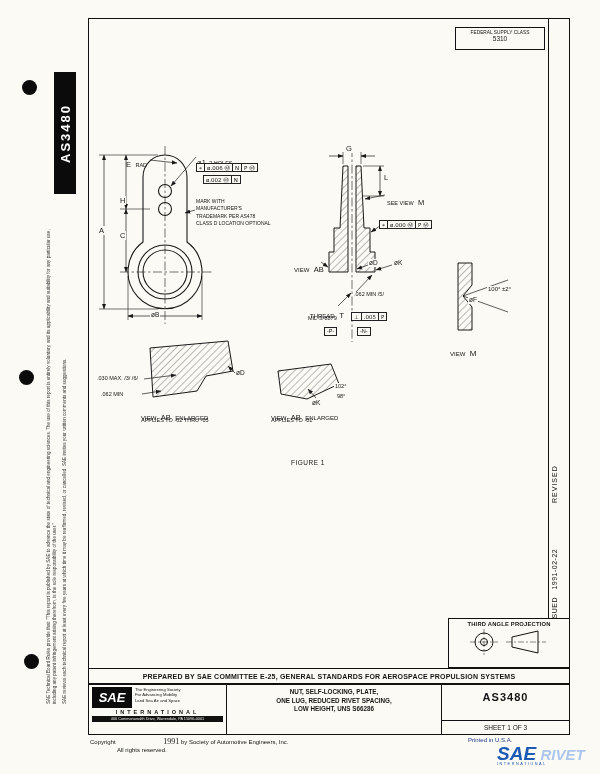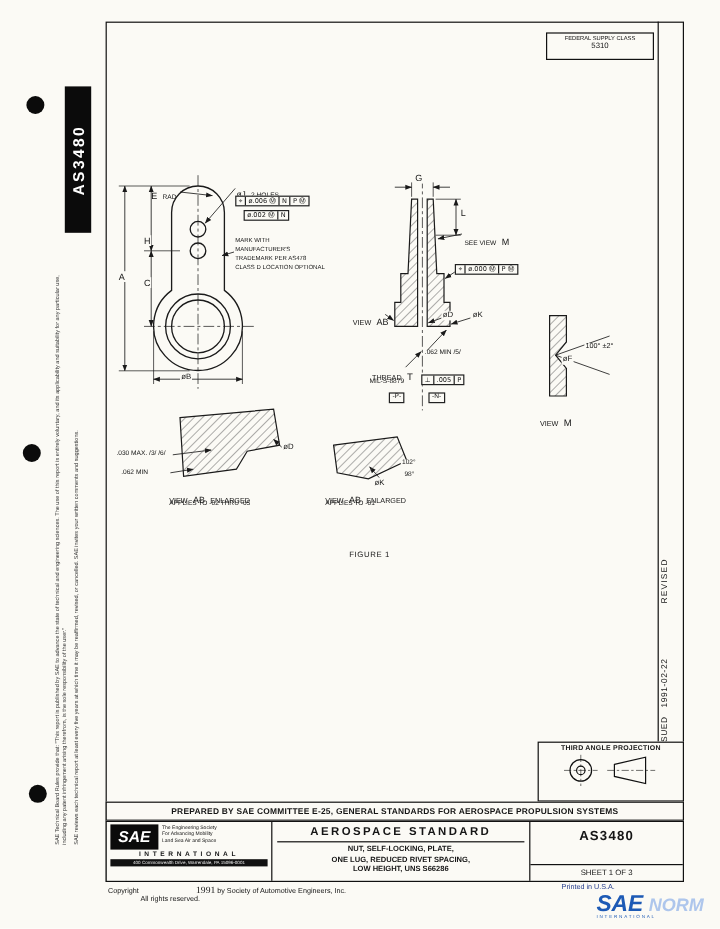--- a/index.html
+++ b/index.html
@@ -269,21 +269,20 @@
         <div class="tag">
           <div>The Engineering Society</div>
           <div>For Advancing Mobility</div>
           <div>Land Sea Air and Space</div>
         </div>
       </div>
       <div class="intl">INTERNATIONAL</div>
       <div class="addr">400 Commonwealth Drive, Warrendale, PA 15096-0001</div>
     </div>
     <div class="tb2">
-      <div class="head2">AEROSPACE STANDARD</div>
       <div style="padding-top:2px;">
         <div class="tline">NUT, SELF-LOCKING, PLATE,</div>
         <div class="tline">ONE LUG, REDUCED RIVET SPACING,</div>
         <div class="tline">LOW HEIGHT, UNS S66286</div>
       </div>
     </div>
     <div class="tb3">
       <div class="docnum">AS3480</div>
       <div class="sheet">SHEET 1 OF 3</div>
     </div>
@@ -292,17 +291,17 @@
   <div class="lbl" style="left:90px;top:737px;font-size:6px;">
     <span>Copyright</span>
     <span style="font-size:8px;font-family:'Liberation Serif',serif;margin-left:46px;">1991</span>
     <span>by Society of Automotive Engineers, Inc.</span>
   </div>
   <div class="lbl" style="left:117px;top:747px;font-size:6px;">All rights reserved.</div>
   <div class="lbl" style="left:468px;top:737px;font-size:6px;color:#223a8c;">Printed in U.S.A.</div>
 
   <div class="abs" style="left:497px;top:743px;">
     <span style="font-size:19px;font-style:italic;font-weight:bold;color:#1d5ab5;">SAE</span>
-    <span style="font-size:15px;font-style:italic;font-weight:bold;color:#aec6ec;">NORM</span>
+    <span style="font-size:15px;font-style:italic;font-weight:bold;color:#aec6ec;">RIVET</span>
     <div style="font-size:3.8px;color:#1d5ab5;letter-spacing:1.5px;margin-top:-3px;">INTERNATIONAL</div>
   </div>
 
 </div>
 
 </body></html>

